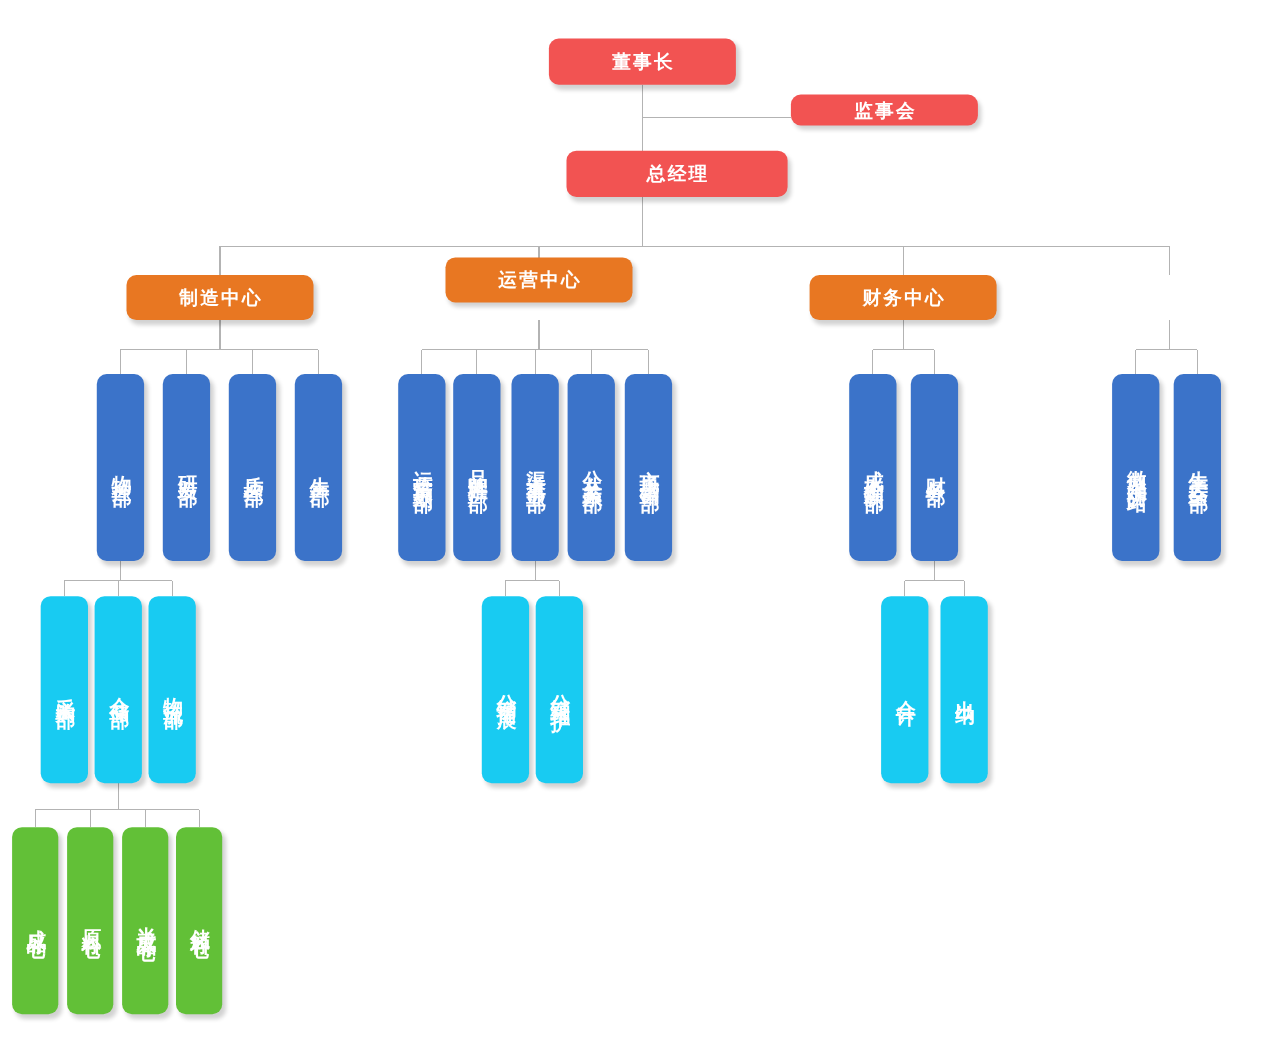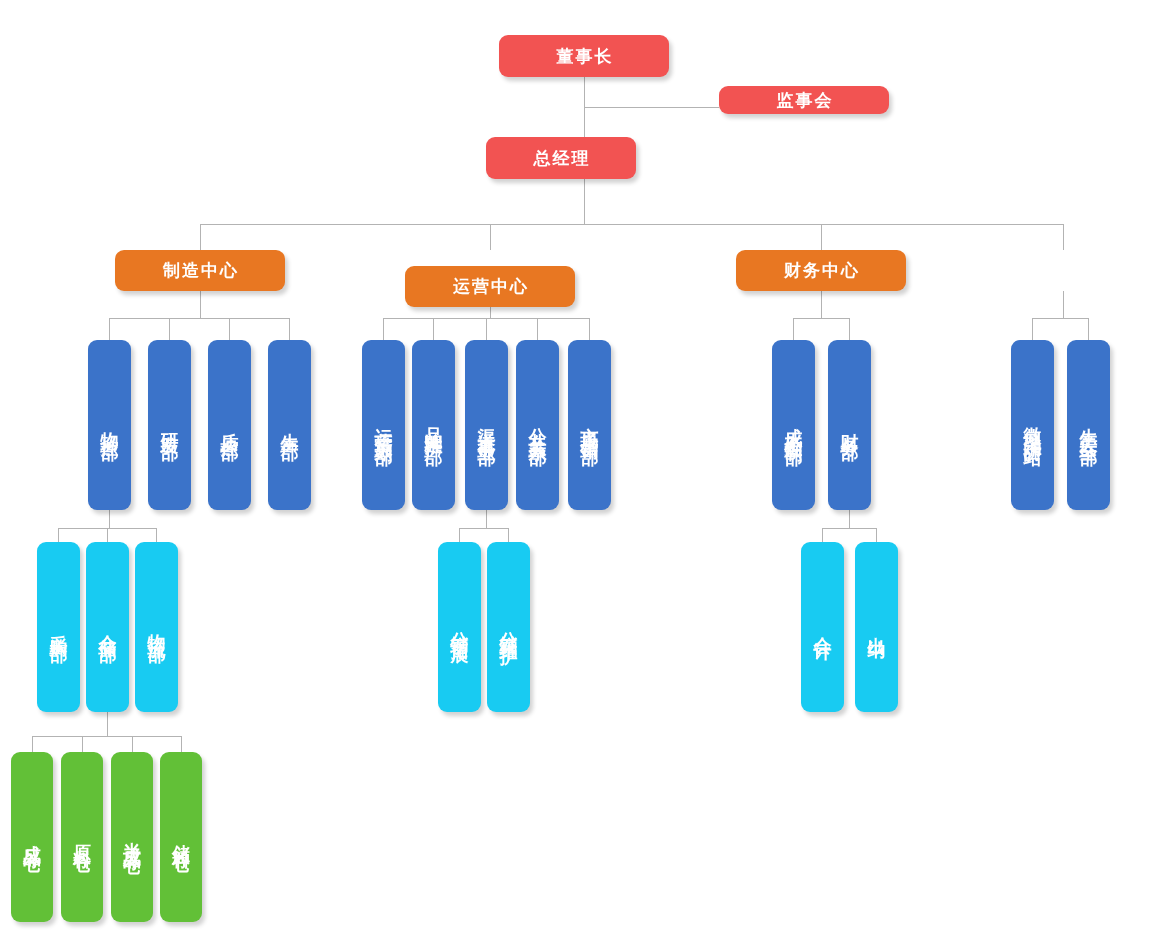--- a/index.html
+++ b/index.html
@@ -115,24 +115,24 @@
     <line x1="107.5" y1="712" x2="107.5" y2="736"></line>
     <line x1="32" y1="736" x2="181" y2="736"></line>
     <line x1="32" y1="736" x2="32" y2="752"></line>
     <line x1="82" y1="736" x2="82" y2="752"></line>
     <line x1="132" y1="736" x2="132" y2="752"></line>
     <line x1="181" y1="736" x2="181" y2="752"></line>
   </svg>
 
   <div class="node h red" style="left:499px;top:35px;width:170px;height:42px">董事长</div>
   <div class="node h red" style="left:719px;top:86px;width:170px;height:28px">监事会</div>
-  <div class="node h red" style="left:486px;top:137px;width:150px;height:42px">总经理</div>
+  <div class="node h red" style="left:515px;top:137px;width:201px;height:42px">总经理</div>
 
   <div class="node h orange" style="left:115px;top:250px;width:170px;height:41px">制造中心</div>
-  <div class="node h orange" style="left:405px;top:266px;width:170px;height:41px">运营中心</div>
+  <div class="node h orange" style="left:405px;top:234px;width:170px;height:41px">运营中心</div>
   <div class="node h orange" style="left:736px;top:250px;width:170px;height:41px">财务中心</div>
 
   <div class="node v blue" style="left:88px;top:340px;width:43px;height:170px">物控部</div>
   <div class="node v blue" style="left:148px;top:340px;width:43px;height:170px">研发部</div>
   <div class="node v blue" style="left:208px;top:340px;width:43px;height:170px">质控部</div>
   <div class="node v blue" style="left:268px;top:340px;width:43px;height:170px">生产部</div>
 
   <div class="node v blue" style="left:362px;top:340px;width:43px;height:170px">运营策划部</div>
   <div class="node v blue" style="left:412px;top:340px;width:43px;height:170px">品牌推广部</div>
   <div class="node v blue" style="left:465px;top:340px;width:43px;height:170px">渠道事业部</div>

